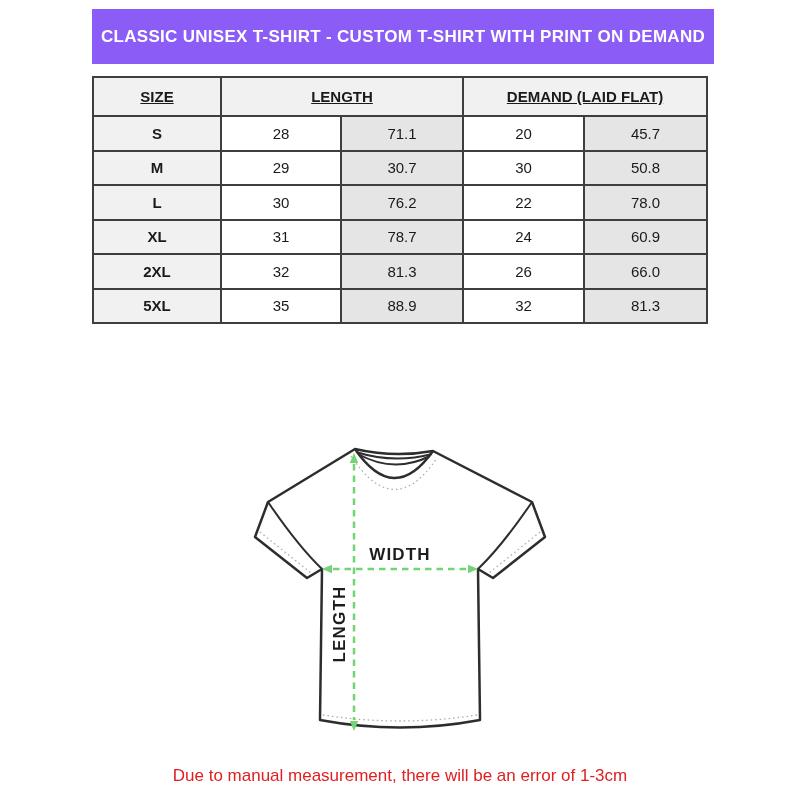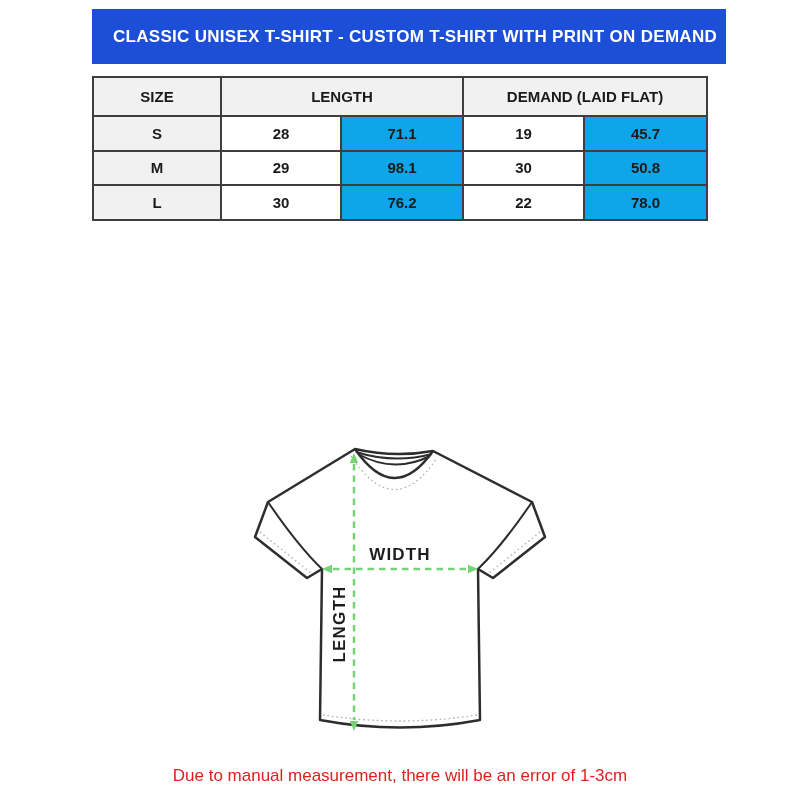--- a/index.html
+++ b/index.html
@@ -2,39 +2,39 @@
 <html><head>
 <meta charset="utf-8">
 <style>
   html, body { margin:0; padding:0; }
   body {
     width:800px; height:800px; background:#ffffff; position:relative;
     font-family:"Liberation Sans", sans-serif; overflow:hidden;
   }
   .banner {
     position:absolute; left:92px; top:9px; width:622px; height:55px;
-    background:#1d4ed8; color:#ffffff;
+    background:#8b5cf6; color:#ffffff;
     display:flex; align-items:center; justify-content:center;
-    font-weight:bold; font-size:17px; letter-spacing:.3px; text-align:center;padding-left:12px;
+    font-weight:bold; font-size:17px; letter-spacing:.3px; text-align:center;
   }
   table.size-table {
     position:absolute; left:92px; top:76px; width:614px;
     border-collapse:collapse; table-layout:fixed;
   }
   .size-table th, .size-table td {
     border:2px solid #3E3E3E; text-align:center; vertical-align:middle;
     color:#1a1a1a; padding:0;
   }
   .size-table th {
-    background:#F1F1F1; font-weight:bold; font-size:15px; height:37px;
+    background:#F1F1F1; font-weight:bold; font-size:15px; height:37px;text-decoration:underline;
   }
   .size-table td { height:32.5px; font-size:15px; }
   .size-table td.size-col { background:#F1F1F1; font-weight:bold; }
-  .size-table td.cm-col   { background:#0ea5e9; font-weight:700; }
-  .size-table td.in-col   { background:#ffffff; font-weight:700; }
+  .size-table td.cm-col   { background:#e5e5e5; font-weight:400; }
+  .size-table td.in-col   { background:#ffffff; font-weight:400; }
   svg.shirt-diagram { position:absolute; left:250px; top:443px; }
   .shirt-outline { fill:#ffffff; stroke:#2D2D2D; stroke-width:2.5; stroke-linejoin:round; }
   .shirt-line    { fill:none; stroke:#2D2D2D; stroke-width:2; }
   .stitch        { fill:none; stroke:#ABABAB; stroke-width:1.3; stroke-dasharray:1.5 3; }
   .dim-line      { fill:none; stroke:#74D374; stroke-width:2.5; stroke-dasharray:6.5 5; }
   .dim-head      { fill:#74D374; stroke:none; }
   .dim-label     {
     font-family:"Liberation Sans", sans-serif; font-weight:bold; font-size:17px;
     fill:#1d1d1d; letter-spacing:1.2px;
   }
@@ -63,36 +63,57 @@
       <th>SIZE</th>
       <th colspan="2">LENGTH</th>
       <th colspan="2">DEMAND (LAID FLAT)</th>
     </tr>
   </thead>
   <tbody>
     <tr>
       <td class="size-col">S</td>
       <td class="in-col">28</td>
       <td class="cm-col">71.1</td>
-      <td class="in-col">19</td>
+      <td class="in-col">20</td>
       <td class="cm-col">45.7</td>
     </tr>
     <tr>
       <td class="size-col">M</td>
       <td class="in-col">29</td>
-      <td class="cm-col">98.1</td>
+      <td class="cm-col">30.7</td>
       <td class="in-col">30</td>
       <td class="cm-col">50.8</td>
     </tr>
     <tr>
       <td class="size-col">L</td>
       <td class="in-col">30</td>
       <td class="cm-col">76.2</td>
       <td class="in-col">22</td>
       <td class="cm-col">78.0</td>
+    </tr>
+    <tr>
+      <td class="size-col">XL</td>
+      <td class="in-col">31</td>
+      <td class="cm-col">78.7</td>
+      <td class="in-col">24</td>
+      <td class="cm-col">60.9</td>
+    </tr>
+    <tr>
+      <td class="size-col">2XL</td>
+      <td class="in-col">32</td>
+      <td class="cm-col">81.3</td>
+      <td class="in-col">26</td>
+      <td class="cm-col">66.0</td>
+    </tr>
+    <tr>
+      <td class="size-col">5XL</td>
+      <td class="in-col">35</td>
+      <td class="cm-col">88.9</td>
+      <td class="in-col">32</td>
+      <td class="cm-col">81.3</td>
     </tr>
   </tbody>
 </table>
 
 <svg class="shirt-diagram" width="300" height="300" viewBox="0 0 300 300">
 
   <path class="shirt-outline" d="M105,6 L18,59 L5,94 L57,135 L72,126 L70,277 Q150,292 230,277 L228,126 L243,135 L295,94 L282,59 L183,8 Q144,15 105,6 Z"></path>
 
   <path class="shirt-line" d="M106,9 Q144,21 182,11"></path>
 

